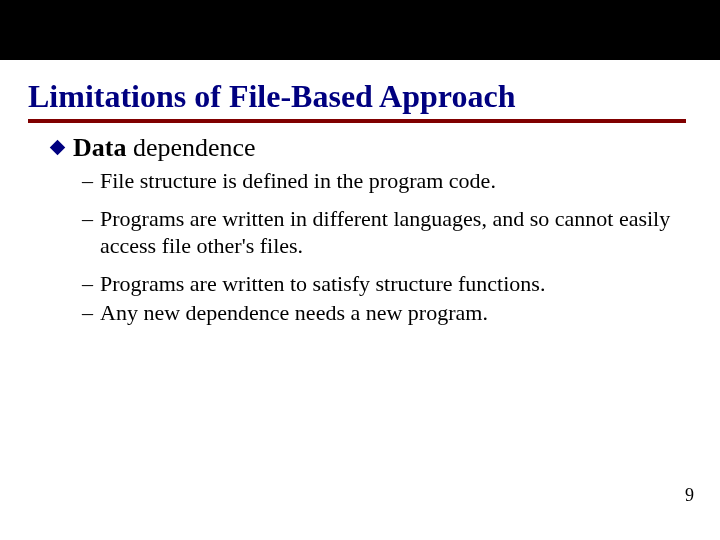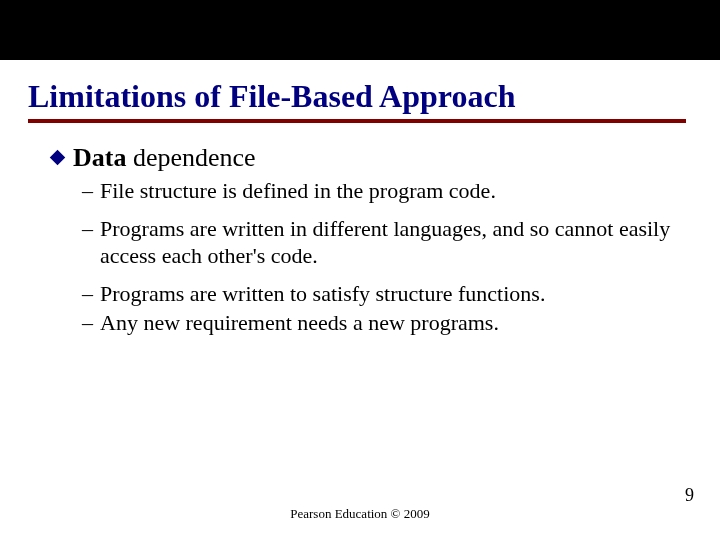--- a/index.html
+++ b/index.html
@@ -28,21 +28,21 @@
     font-size: 32px;
     font-weight: bold;
     color: #000080;
   }
   .rule {
     margin-left: 28px;
     margin-right: 34px;
     border-bottom: 4px solid #800000;
   }
   .content {
-    padding: 14px 34px 0 52px;
+    padding: 4px 34px 0 52px;
   }
   .item {
     margin-top: 10px;
   }
   .item:first-child {
     margin-top: 6px;
   }
   .bullet-line {
     display: flex;
     align-items: baseline;
@@ -118,35 +118,34 @@
           <span class="dash">–</span>
           <span class="sub-text">File structure is defined in the program code.</span>
         </div>
       </div>
     </div>
 
     <div class="item">
       <div class="subs">
         <div class="sub">
           <span class="dash">–</span>
-          <span class="sub-text">Programs are written in different languages, and so cannot easily access each other's code.</span>
+          <span class="sub-text">Programs are written in different languages, and so cannot easily access file other's files.</span>
         </div>
       </div>
     </div>
 
     <div class="item">
       <div class="subs">
         <div class="sub">
           <span class="dash">–</span>
           <span class="sub-text">Programs are written to satisfy structure functions.</span>
         </div>
         <div class="sub">
           <span class="dash">–</span>
-          <span class="sub-text">Any new requirement needs a new programs.</span>
+          <span class="sub-text">Any new dependence needs a new program.</span>
         </div>
       </div>
     </div>
 
   </div>
 
-  <div class="footer">Pearson Education © 2009</div>
   <div class="pagenum">9</div>
 </div>
 
 </body></html>

